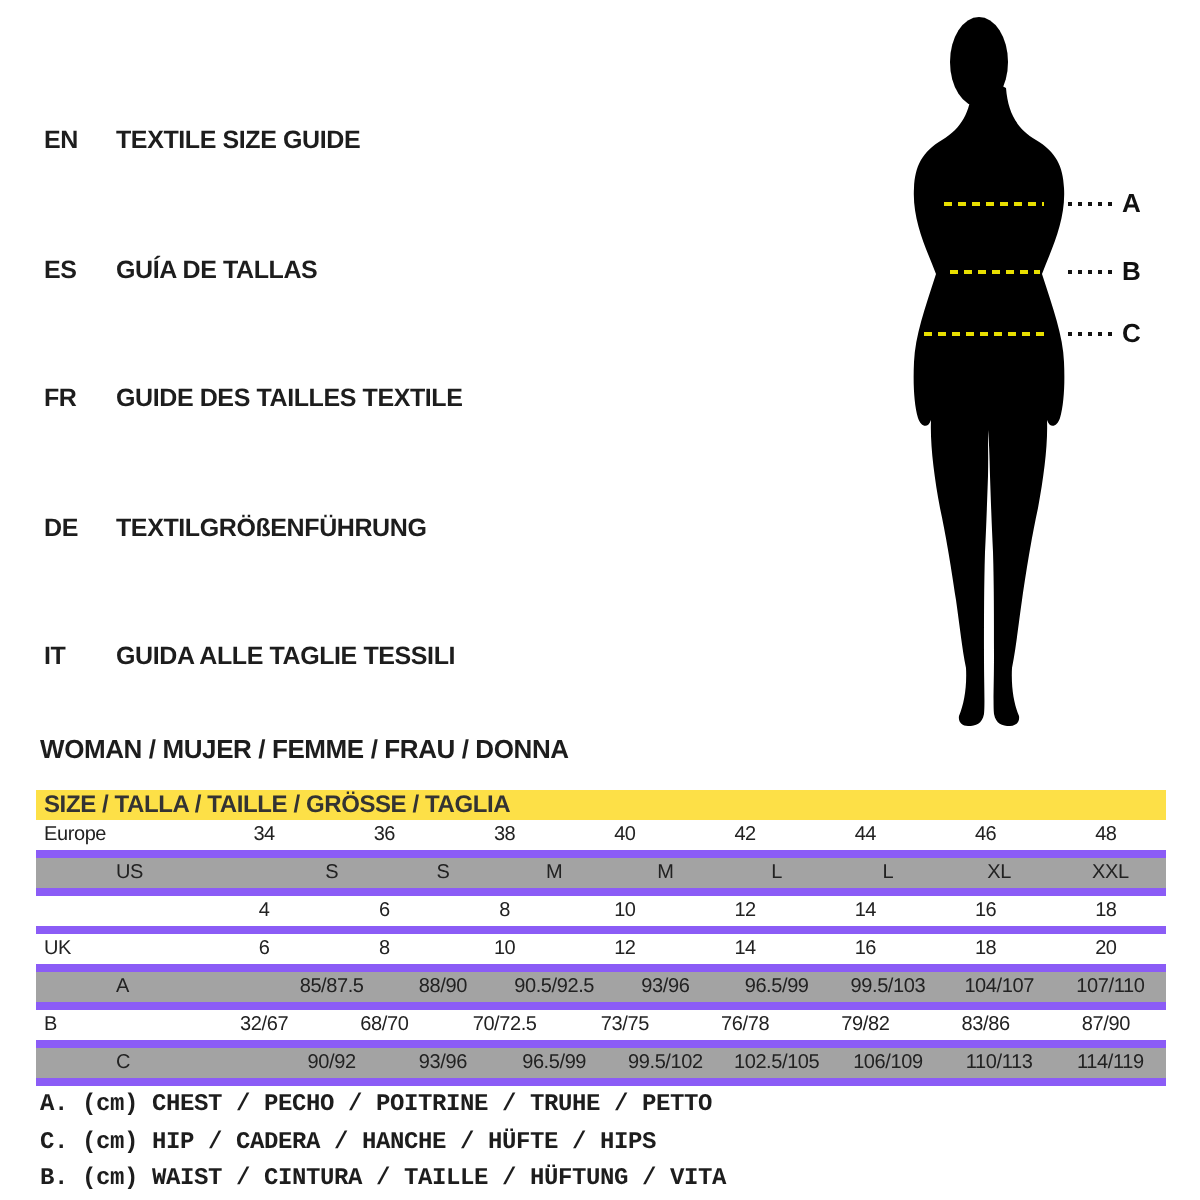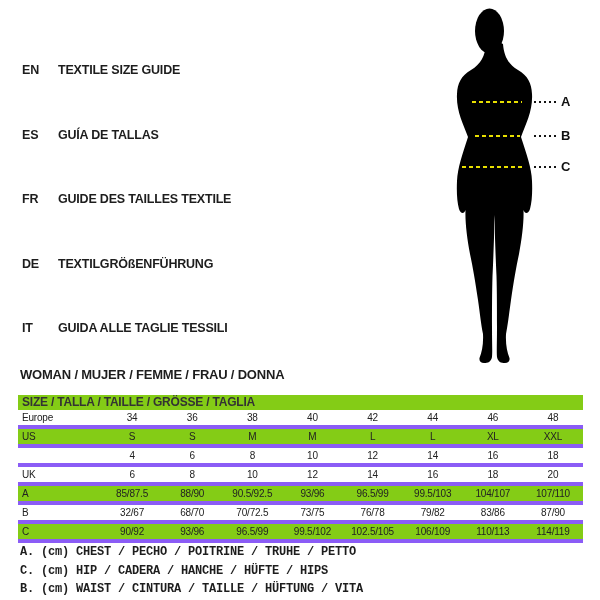--- a/index.html
+++ b/index.html
@@ -16,23 +16,23 @@
   .yline{position:absolute;height:2px;background:repeating-linear-gradient(90deg,#e8df00 0 4px,rgba(0,0,0,0) 4px 7px);}
   .dline{position:absolute;height:2px;left:534px;width:24px;background:repeating-linear-gradient(90deg,#141414 0 2px,rgba(0,0,0,0) 2px 5px);}
   .marker{position:absolute;left:561px;font-size:13px;font-weight:600;color:#111;}
   .y-a{left:472px;top:101px;width:50px;} .y-b{left:475px;top:135px;width:45px;} .y-c{left:462px;top:166px;width:62px;}
   .d-a{top:101px;} .d-b{top:135px;} .d-c{top:166px;}
   .m-a{top:94px;} .m-b{top:128px;} .m-c{top:159px;}
   
   .section-title{position:absolute;left:20px;top:367px;font-size:13px;font-weight:700;letter-spacing:-0.2px;}
   
   .size-table{position:absolute;left:18px;top:395px;width:565px;}
-  .thead{background:#84cc16;height:15px;line-height:15px;font-size:12px;font-weight:700;padding-left:4px;color:#333;letter-spacing:-0.2px;}
+  .thead{background:#fde047;height:15px;line-height:15px;font-size:12px;font-weight:700;padding-left:4px;color:#333;letter-spacing:-0.2px;}
   .trow{display:flex;height:15px;line-height:15px;font-size:10px;border-bottom:4px solid #8b5cf6;letter-spacing:-0.2px;color:#222;}
-  .trow.shade{background:#84cc16;}
+  .trow.shade{background:#a3a3a3;padding-left:36px;}
   .rl{width:80px;padding-left:4px;}
   .c{flex:1;text-align:center;}
   
   .legend{position:absolute;left:20px;top:543px;}
   .legend-line{height:18.6px;line-height:18.6px;font-size:12px;font-weight:700;letter-spacing:-0.2px;font-family:Liberation Mono, monospace;}
 </style>
 </head>
 <body>
 
 <div class="canvas">

